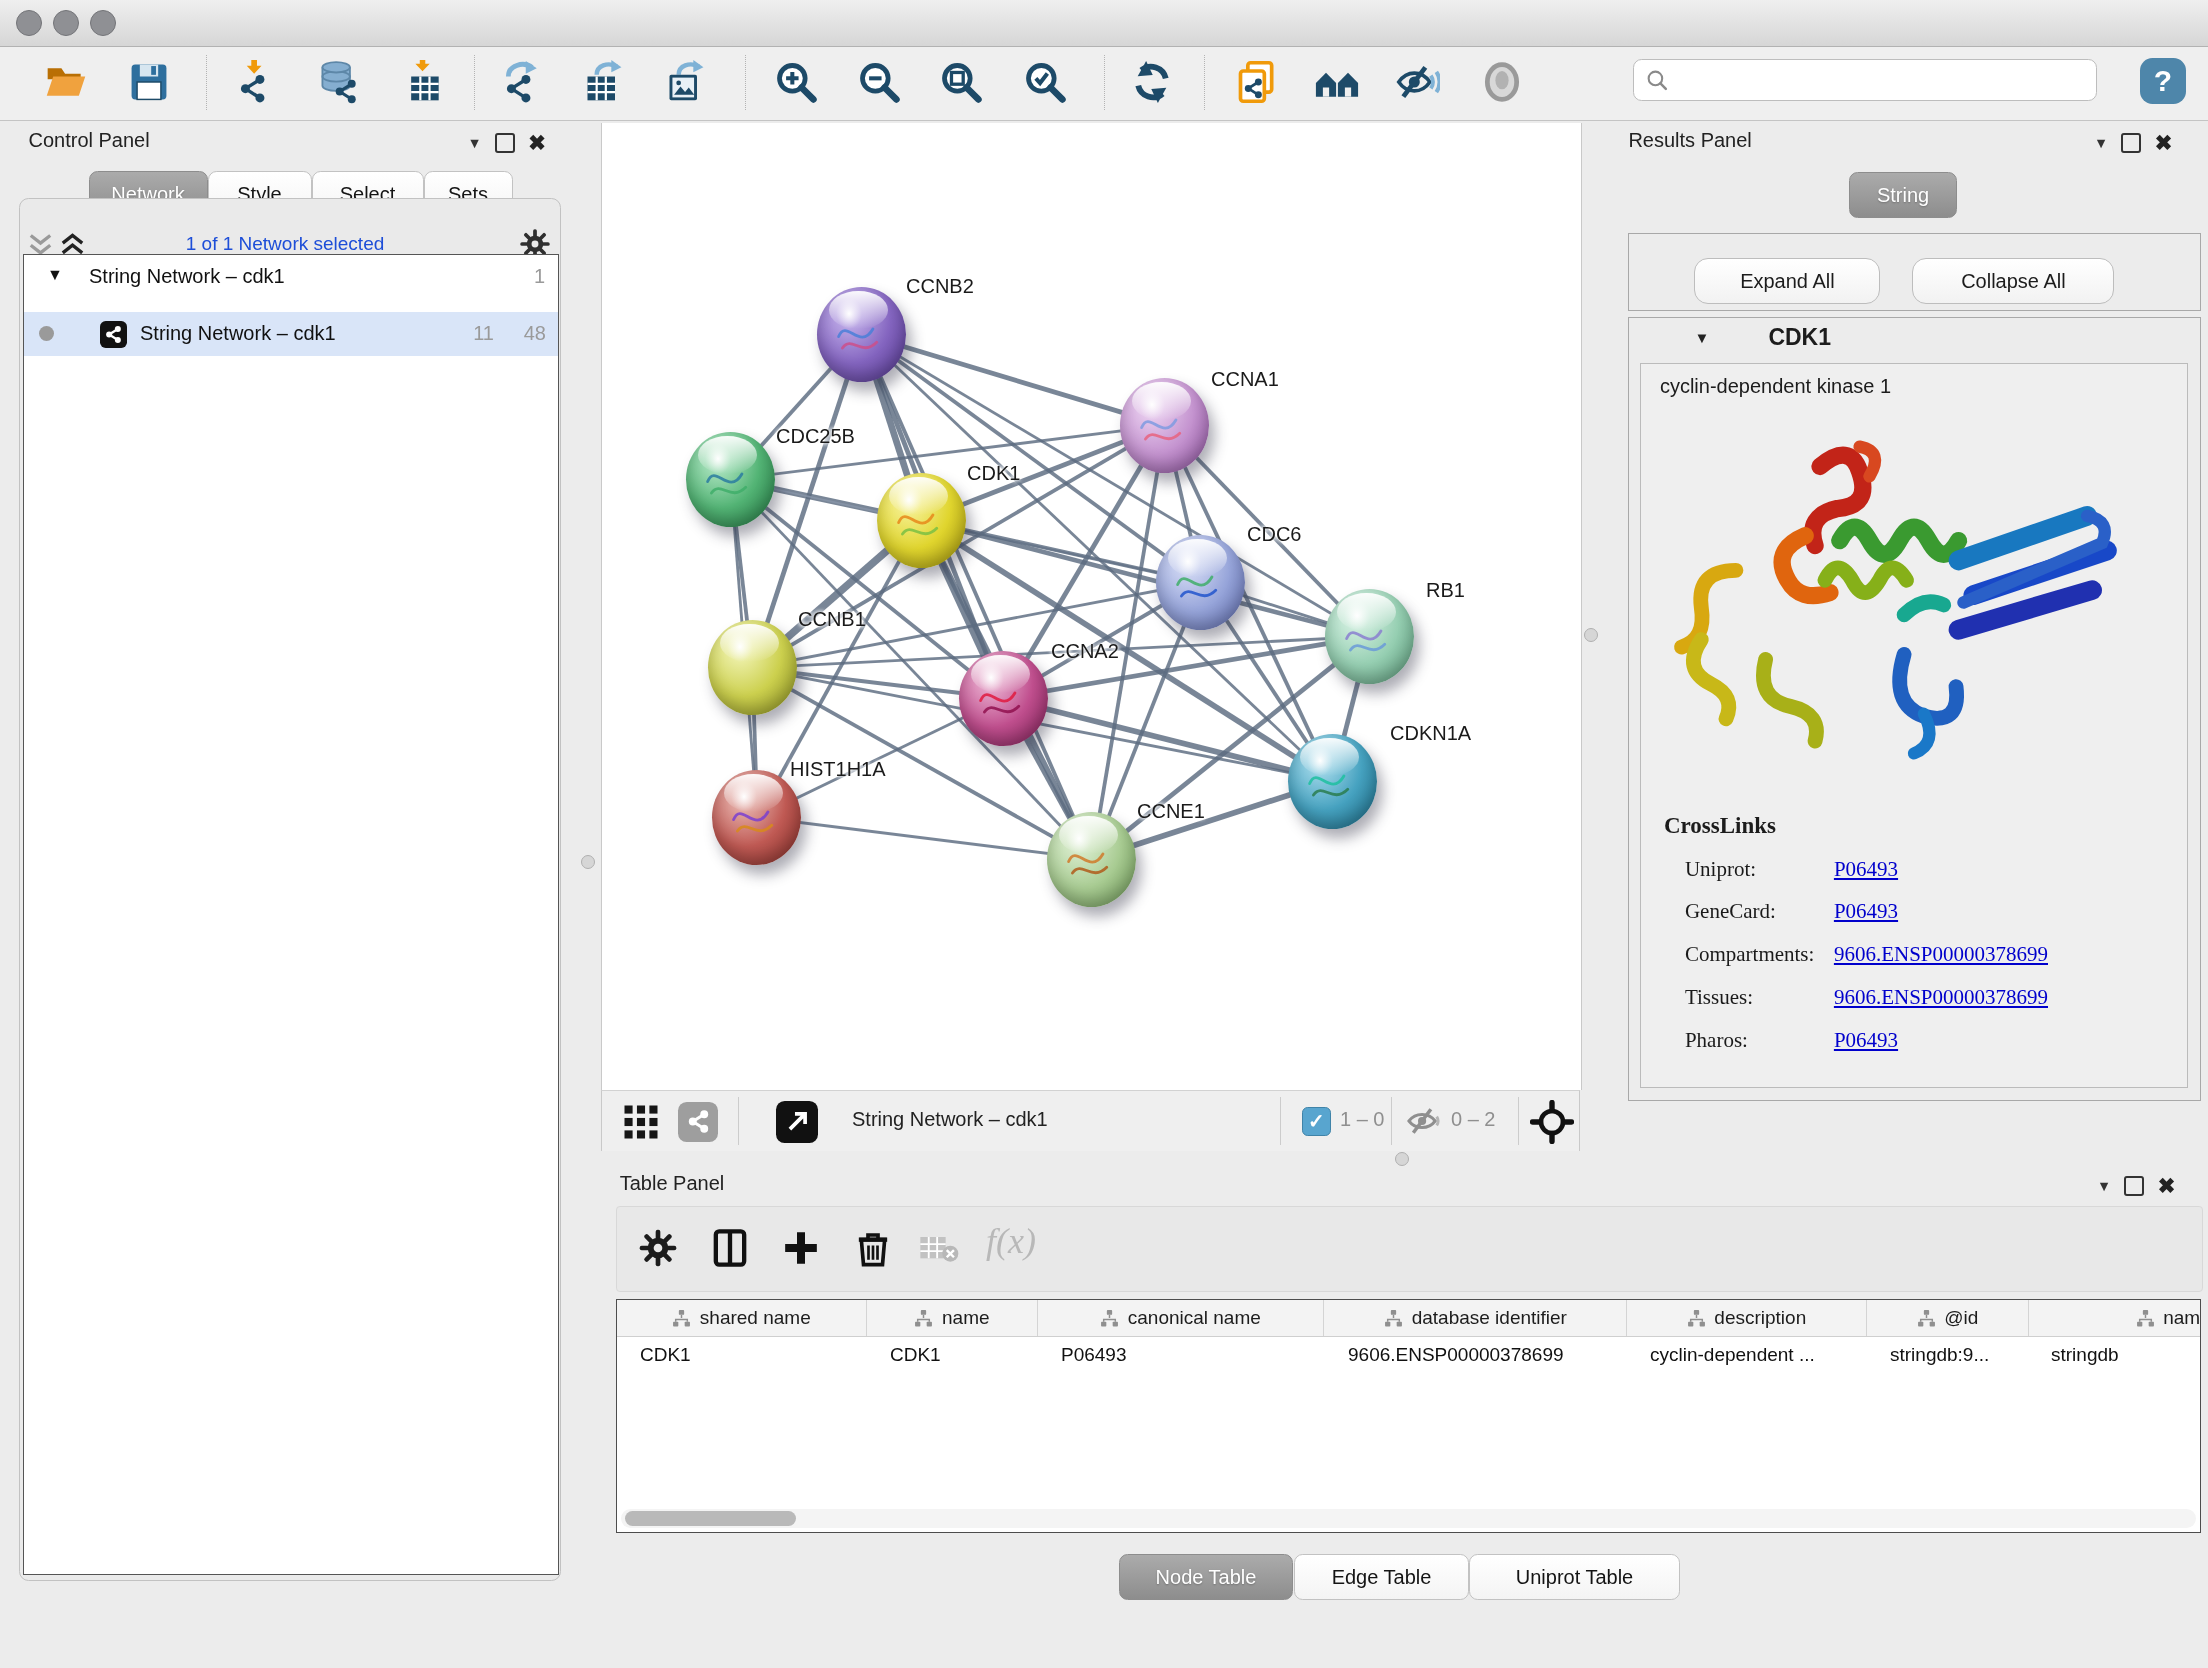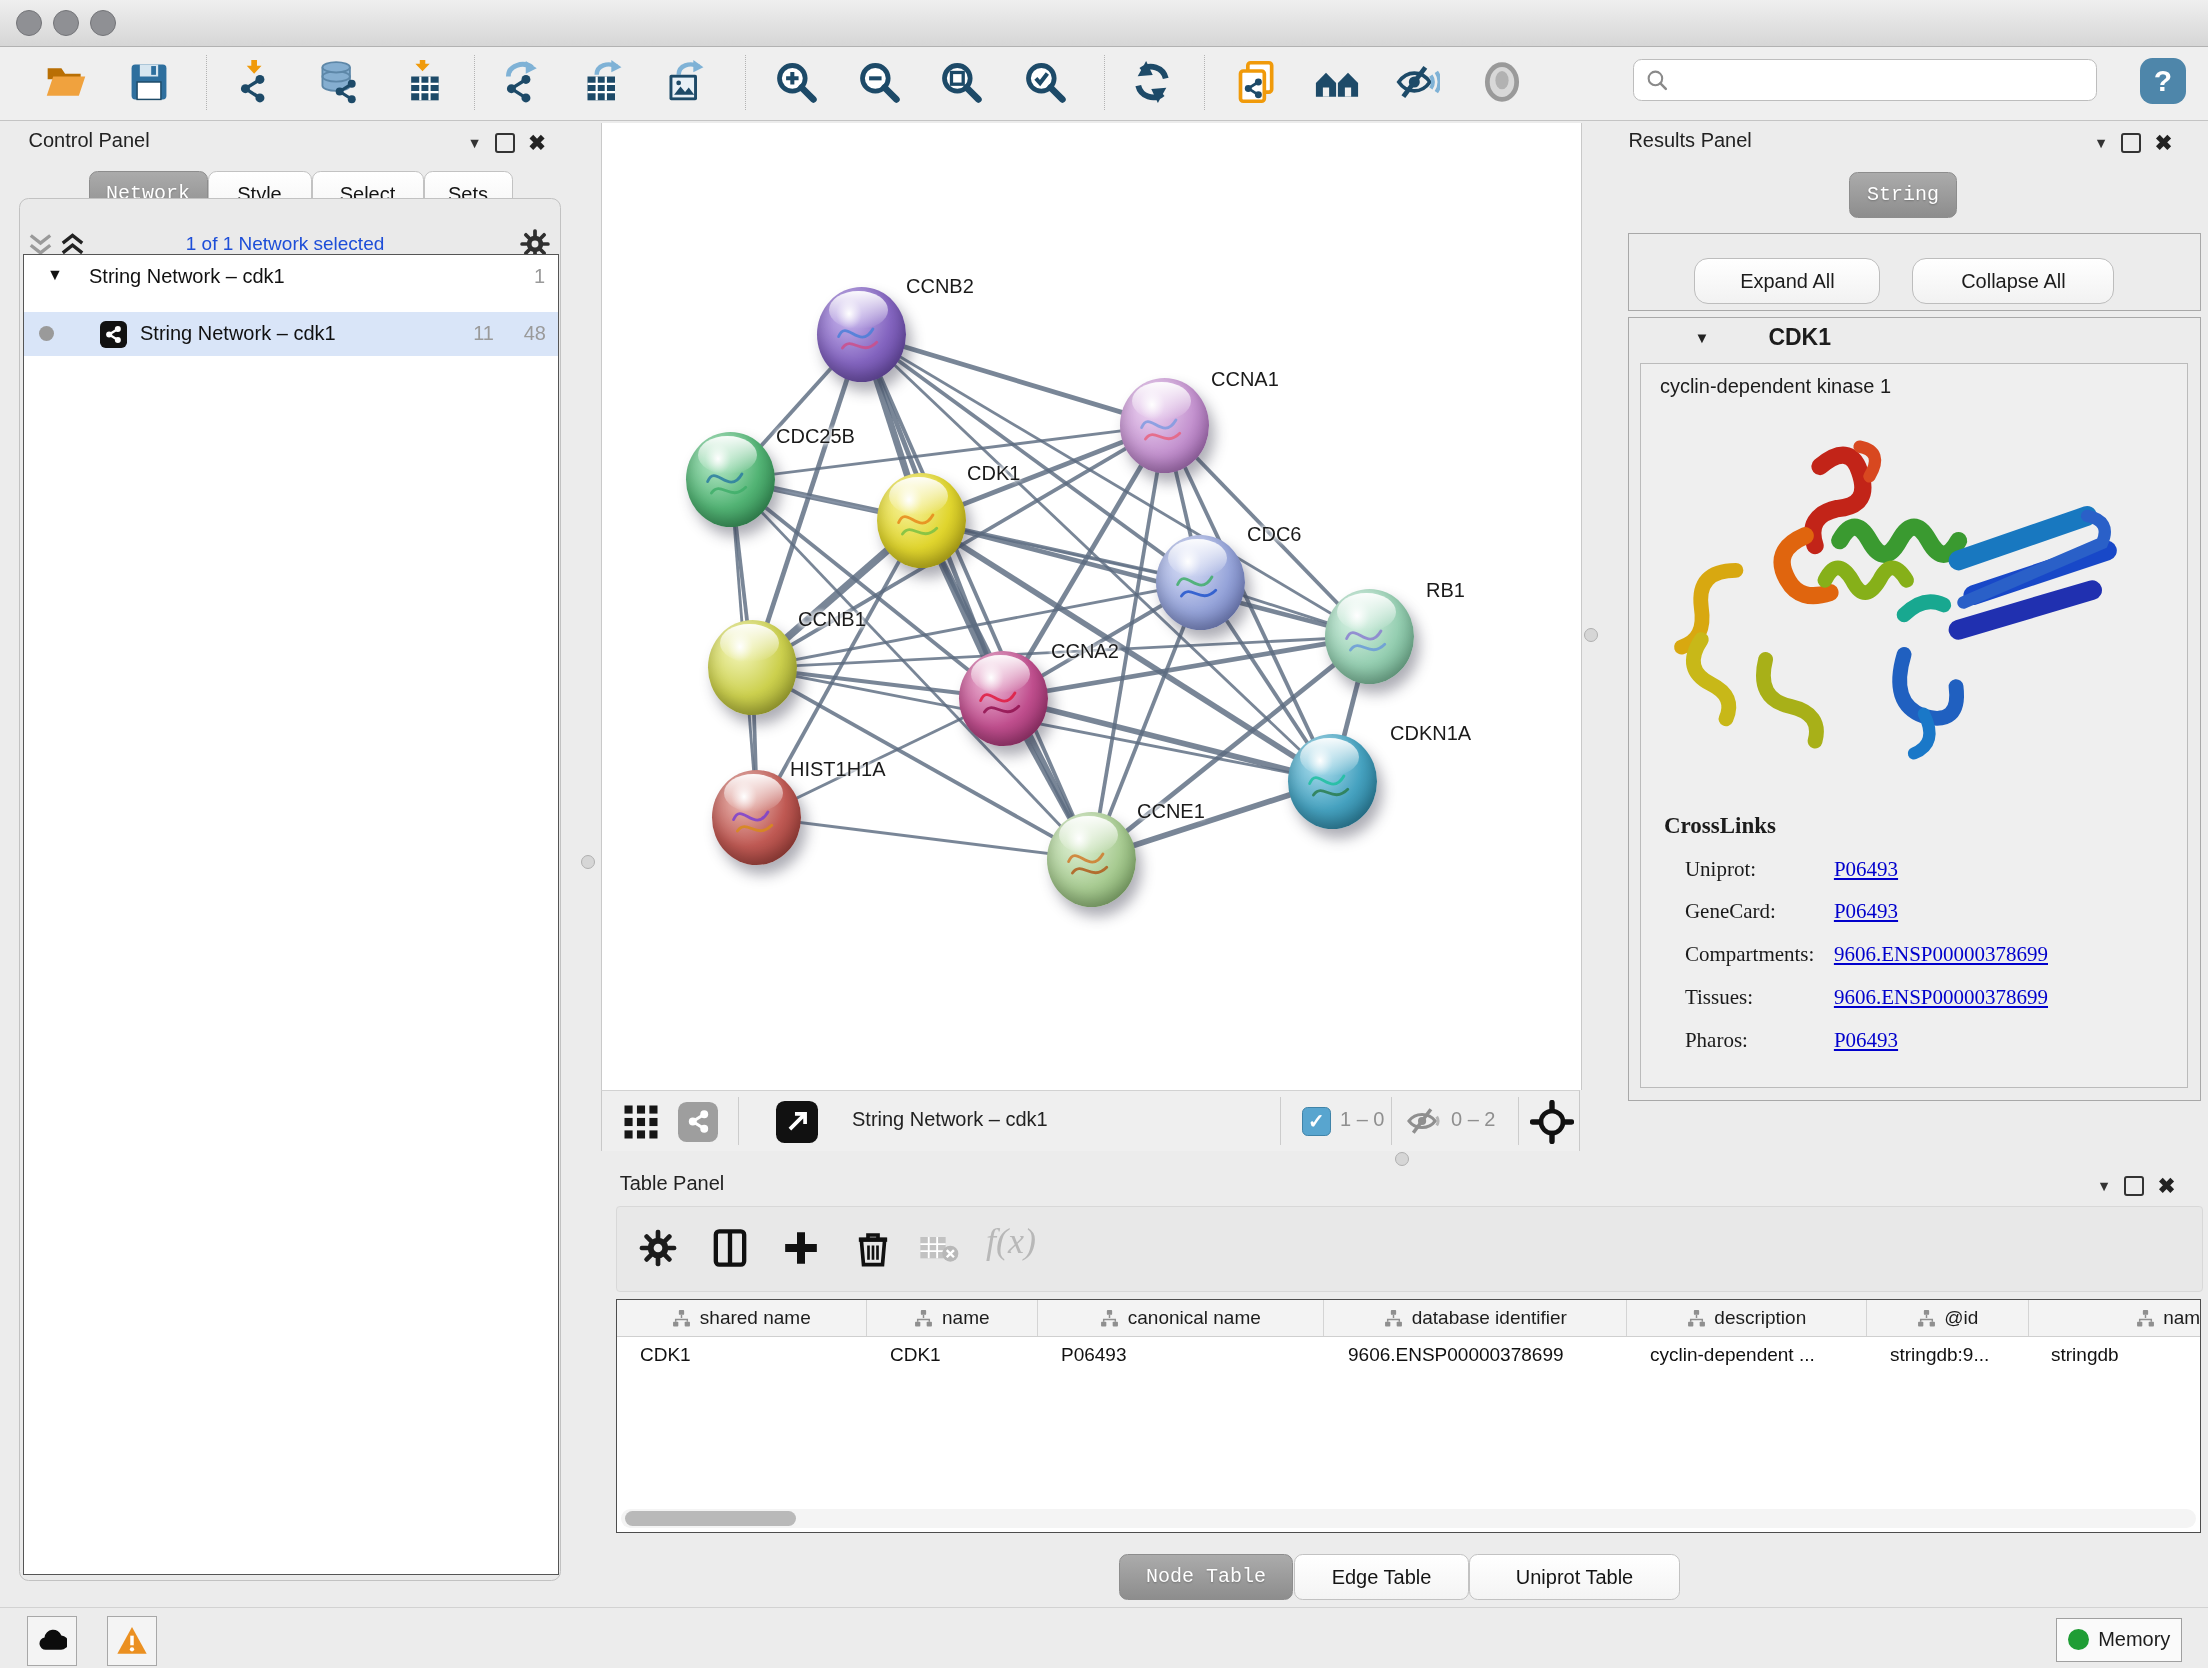--- a/index.html
+++ b/index.html
@@ -25,21 +25,21 @@
   
   .phead-title{font-size:20px;color:#222;}
   .phicons{display:flex;gap:13.3px;align-items:center;}
   .ph-tri{font-size:14.3px;color:#333;}
   .ph-sq{width:16px;height:16px;border:2.1px solid #333;border-radius:2.9px;}
   .ph-x{font-size:21px;font-weight:bold;color:#222;line-height:16px;}
   
   .tab{position:absolute;height:46px;border:1px solid #c2c2c2;border-radius:8.6px;background:linear-gradient(#ffffff,#f4f4f4);
        font-size:20px;color:#141414;text-align:center;line-height:44px;cursor:pointer;box-sizing:border-box;}
   .tab.sel{background:linear-gradient(#ababab,#8d8d8d);color:#fff;border-color:#8d8d8d;
-           text-shadow:0 1px 1.9px rgba(0,0,0,.25);font-family:Liberation Mono, monospace;}
+           text-shadow:0 1px 1.9px rgba(0,0,0,.25);}
   
   #ctrl-box{left:19px;top:198px;width:540px;height:1381px;background:#eaeaea;border:1.4px solid #c2c2c2;border-radius:9.5px;}
   #net-list{left:23px;top:254px;width:536px;height:1321px;background:#fff;border:1.4px solid #555;box-sizing:border-box;}
   .treerow{position:absolute;left:0;width:100%;height:44px;}
   .trlabel{position:absolute;font-size:20px;color:#111;white-space:nowrap;}
   .trcount{position:absolute;font-size:20px;color:#9a9a9a;text-align:right;}
   #row2{background:#d9e5f8;}
   .sharesq{position:absolute;width:27px;height:27px;background:#111;border-radius:5.7px;display:flex;align-items:center;justify-content:center;}
   
   #canvas{left:601px;top:123px;width:979px;height:967px;background:#fff;border-left:1px solid #c9c9c9;border-right:1px solid #c9c9c9;overflow:hidden;}
@@ -658,33 +658,15 @@
       </div>
     <div id="hscroll">
       <div id="hthumb"></div>
     </div>
   </div>
 
   <div class="tab sel" style="left:1119px;top:1554px;width:174px">Node Table</div>
   <div class="tab" style="left:1294px;top:1554px;width:175px">Edge Table</div>
   <div class="tab" style="left:1469px;top:1554px;width:211px">Uniprot Table</div>
 
-  <div id="statusbar" class="abs">
-    <div class="sbtn" style="left:27px">
-      <svg width="30" height="30" viewBox="0 0 24 24">
-        <path d="M7 19 a5 5 0 0 1 -1 -9.9 A7 7 0 0 1 19.5 7.5 a4.8 4.8 0 0 1 -0.5 11.5 z" fill="#0c0c0c"></path>
-      </svg>
-    </div>
-    <div class="sbtn" style="left:107px">
-      <svg width="32" height="32" viewBox="0 0 24 24">
-        <path d="M12 1.5 L23 21.5 H1 z" fill="#eb9021"></path>
-        <rect x="10.7" y="8" width="2.6" height="7.2" fill="#fff"></rect>
-        <circle cx="12" cy="18.2" r="1.6" fill="#fff"></circle>
-      </svg>
-    </div>
-    <div id="memory-btn">
-      <span class="memdot"></span>
-      <span>Memory</span>
-    </div>
-  </div>
 
 </div>
 
 
 </body></html>

